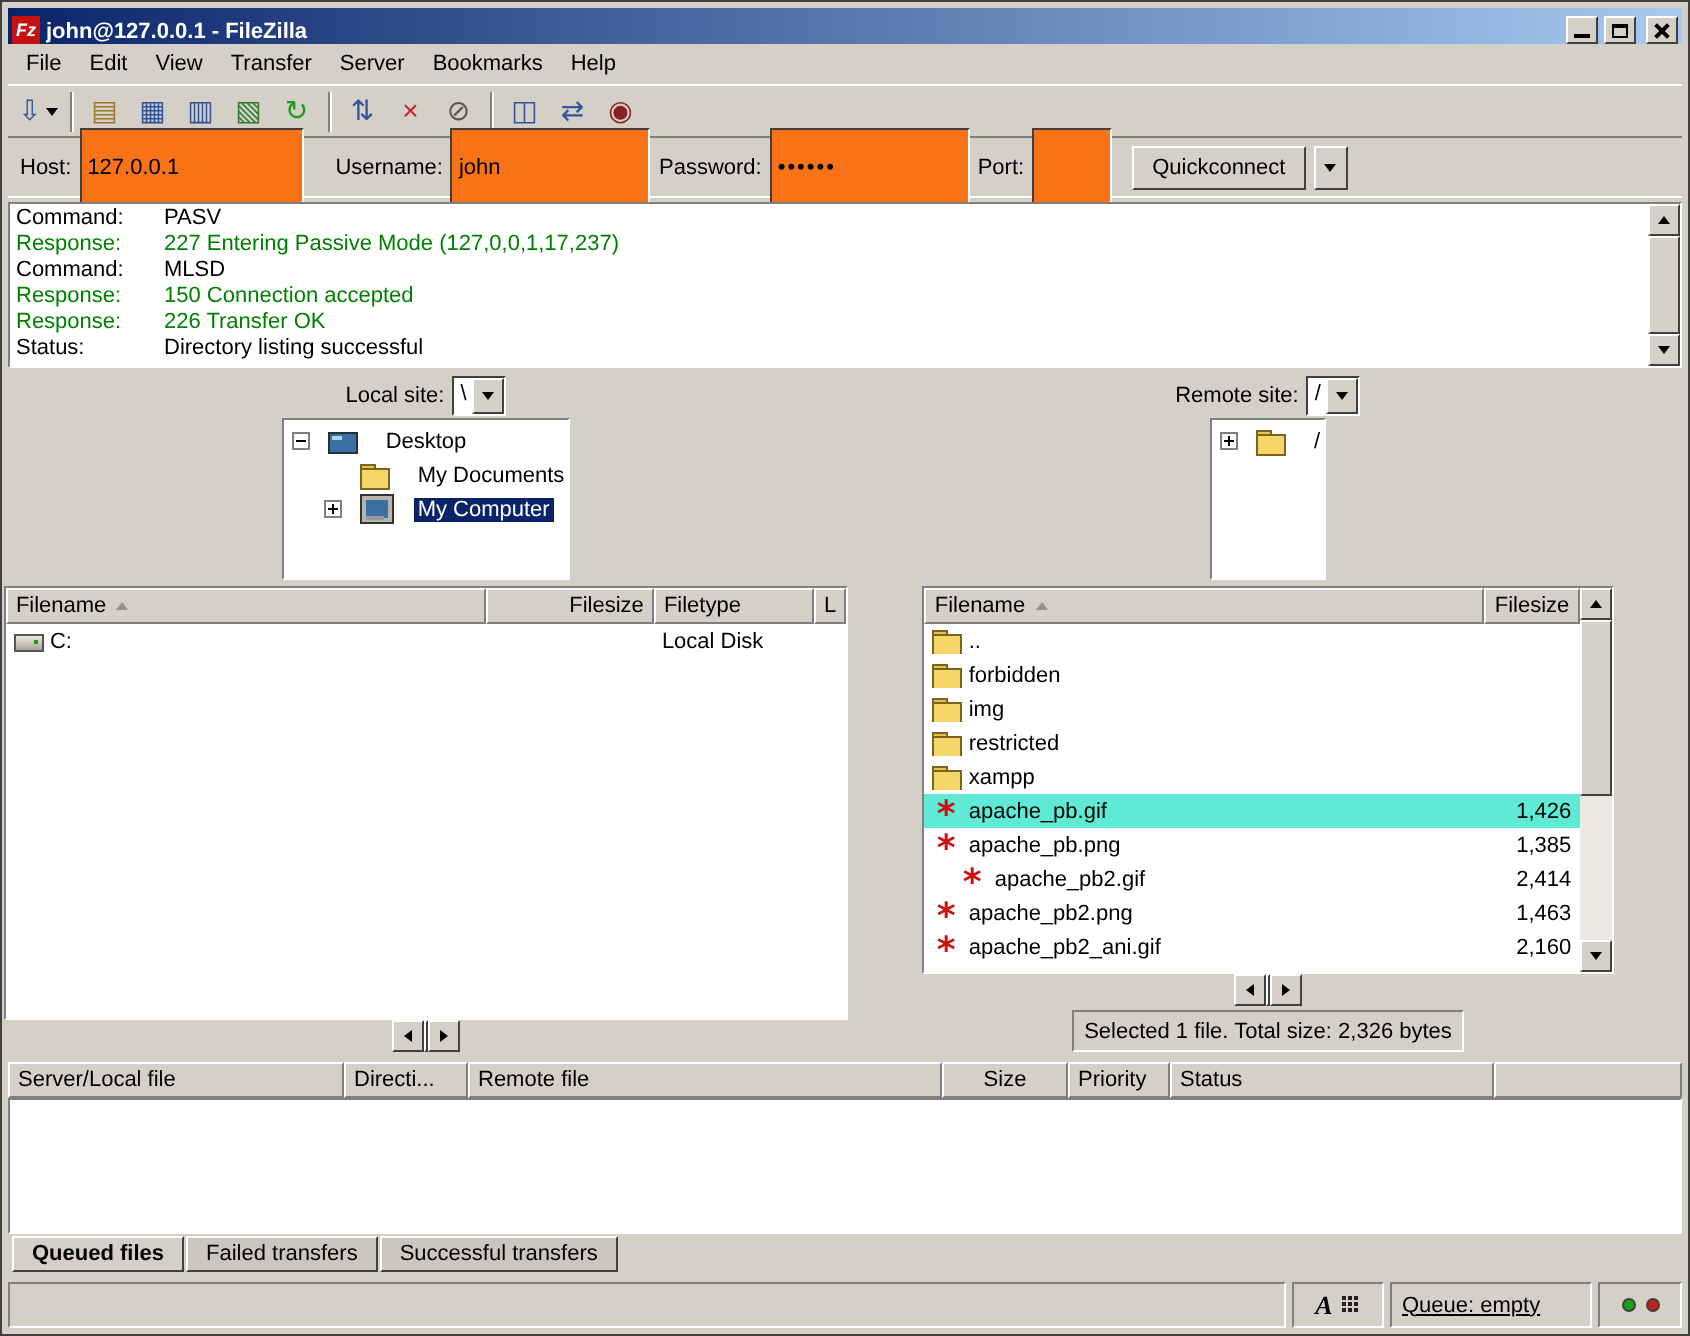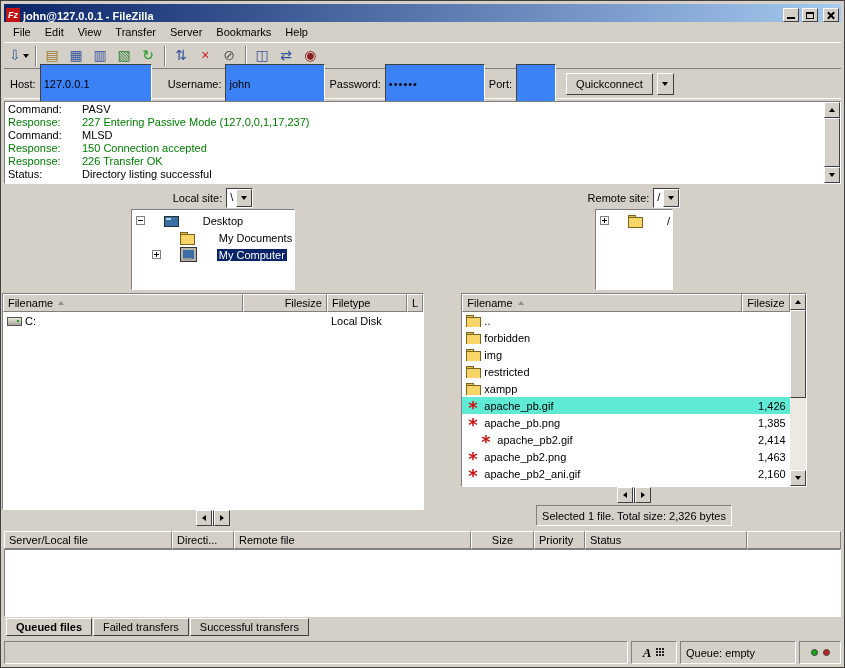--- a/index.html
+++ b/index.html
@@ -33,21 +33,21 @@
 
   
   .tri-down{width:0;height:0;border-left:3px solid transparent;border-right:3px solid transparent;border-top:4px solid #000;}
   .tri-up{width:0;height:0;border-left:3px solid transparent;border-right:3px solid transparent;border-bottom:4px solid #000;}
   .tri-left{width:0;height:0;border-top:3px solid transparent;border-bottom:3px solid transparent;border-right:4px solid #000;}
   .tri-right{width:0;height:0;border-top:3px solid transparent;border-bottom:3px solid transparent;border-left:4px solid #000;}
   .sort-arr{width:0;height:0;border-left:3px solid transparent;border-right:3px solid transparent;border-bottom:4px solid #909090;margin-left:5px;}
 
   
   .quickbar{height:30px;flex:none;display:flex;align-items:center;gap:4px;padding:0 6px;border-bottom:1px solid #fff;}
-  .qinput{height:20px;border:1px solid;border-color:#404040 #fff #fff #404040;background:#3b82f6;
+  .qinput{height:20px;border:1px solid;border-color:#404040 #fff #fff #404040;background:#f97316;
     font:11px "Liberation Sans",sans-serif;padding:19px 3px;}
   .w-host{width:112px;} .w-user{width:100px;} .w-pass{width:100px;letter-spacing:1px;} .w-port{width:40px;}
   .qc-btn{height:22px;padding:0 9px;background:#d4d0c8;border:1px solid;border-color:#fff #404040 #404040 #fff;
     display:flex;align-items:center;margin-left:6px;}
   .qc-dd{width:17px;height:22px;background:#d4d0c8;border:1px solid;border-color:#fff #404040 #404040 #fff;
     display:flex;align-items:center;justify-content:center;}
 
   
   .logwrap{height:83px;flex:none;margin-top:2px;border:1px solid;border-color:#808080 #fff #fff #808080;
     background:#fff;display:flex;overflow:hidden;}
@@ -69,21 +69,21 @@
   .pane{display:flex;flex-direction:column;min-width:0;align-items:center;}
   .pane-local{width:418px;flex:none;}
   .pane-remote{flex:1;}
   .splitter{width:5px;flex:none;}
   .site-row{height:22px;flex:none;display:flex;align-items:center;gap:4px;}
   .combo{flex:1;height:20px;display:flex;border:1px solid;border-color:#404040 #fff #fff #404040;background:#fff;align-items:stretch;}
   .combo-val{flex:1;padding:2px 3px;white-space:pre;}
   .dd-btn{width:16px;background:#d4d0c8;border:1px solid;border-color:#fff #404040 #404040 #fff;
     display:flex;align-items:center;justify-content:center;flex:none;}
   .tree{height:81px;flex:none;border:1px solid;border-color:#808080 #fff #fff #808080;background:#fff;padding:2px 0;overflow:hidden;}
-  .tree-row{height:17px;display:flex;align-items:center;gap:19px;}
+  .tree-row{height:17px;display:flex;align-items:center;gap:9px;}
   .exp{width:9px;height:9px;background:#fff;border:1px solid #808080;position:relative;flex:none;}
   .exp::before{content:"";position:absolute;left:1px;right:1px;top:3px;height:1px;background:#000;}
   .exp.plus::after{content:"";position:absolute;top:1px;bottom:1px;left:3px;width:1px;background:#000;}
   .exp-spacer{width:9px;flex:none;}
   .tree-label{padding:0 2px;white-space:nowrap;}
   .tree-label.selected{background:#0a246a;color:#fff;}
 
   
   .file-list{flex:1;display:flex;margin-top:3px;border:1px solid;border-color:#808080 #fff #fff #808080;
     background:#fff;min-height:0;overflow:hidden;}
@@ -119,21 +119,21 @@
   .queue-header{height:18px;display:flex;background:#d4d0c8;overflow:hidden;}
   .queue-body{height:68px;border:1px solid;border-color:#808080 #fff #fff #808080;background:#fff;}
   .tabs{height:20px;flex:none;display:flex;align-items:flex-start;padding-left:2px;gap:1px;margin-top:1px;}
   .tab{height:18px;padding:2px 9px;background:#cbc7bf;border:1px solid;border-color:#fff #404040 #404040 #fff;
     display:flex;align-items:center;white-space:nowrap;}
   .tab.active{font-weight:bold;background:#d4d0c8;}
   .statusbar{height:23px;flex:none;margin-top:3px;display:flex;gap:3px;}
   .sb-panel{border:1px solid;border-color:#808080 #fff #fff #808080;display:flex;align-items:center;padding:0 5px;gap:5px;}
   .sb-main{flex:1;}
   .sb-icons{width:46px;justify-content:center;}
-  .sb-queue{width:116px;}
+  .sb-queue{width:101px;text-decoration:underline;}
   .sb-leds{width:42px;justify-content:center;}
   .transfer-type{font-family:"Liberation Serif",serif;font-style:italic;font-weight:bold;font-size:13px;line-height:13px;}
   .keypad-wrap{width:9px;height:9px;position:relative;flex:none;}
   .keypad{position:absolute;left:0;top:0;width:2px;height:2px;background:#222;
     box-shadow:3px 0 0 #222,6px 0 0 #222,0 3px 0 #222,3px 3px 0 #222,6px 3px 0 #222,0 6px 0 #222,3px 6px 0 #222,6px 6px 0 #222;}
   .led{width:7px;height:7px;border-radius:50%;border:1px solid #404040;flex:none;}
   .led.green{background:#18a418;} .led.red{background:#c22020;}
 </style>
 </head>
 <body>

